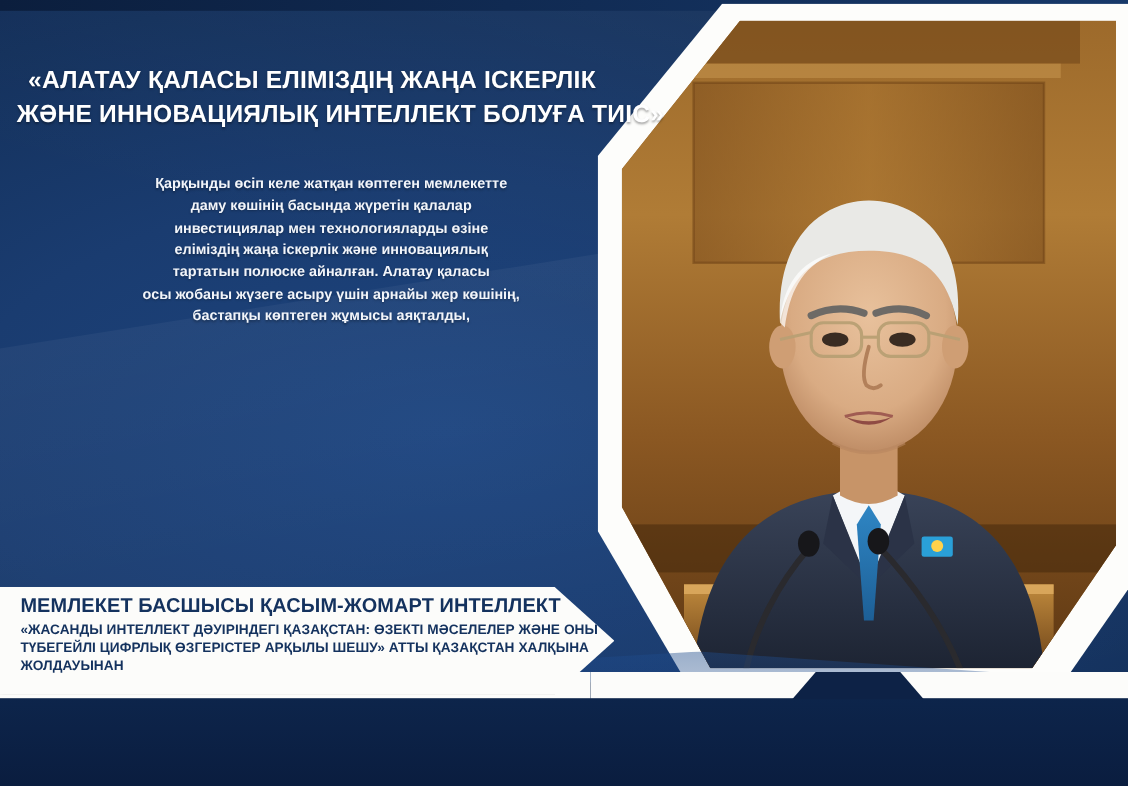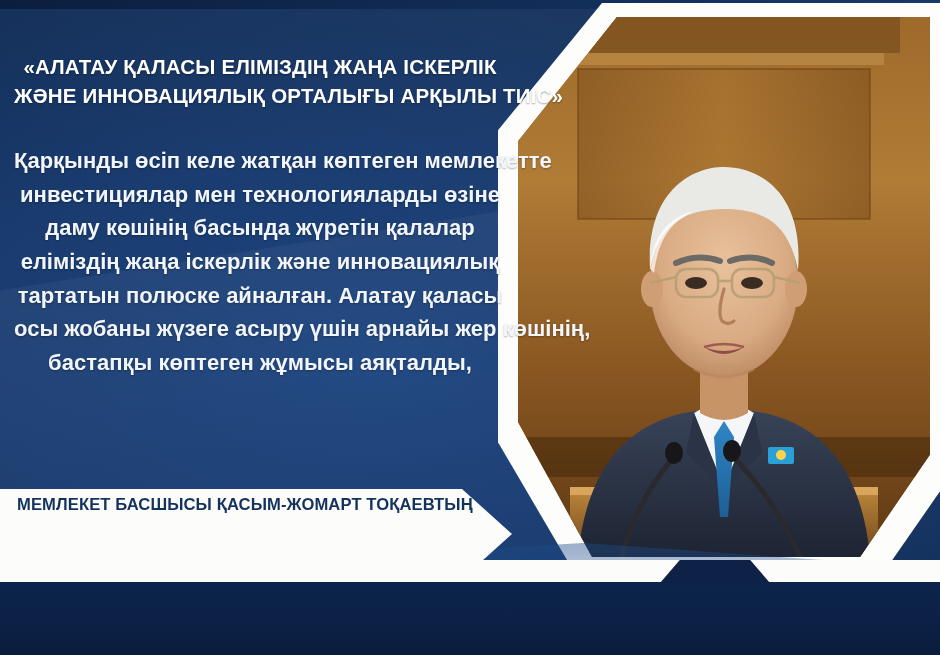--- a/index.html
+++ b/index.html
@@ -46,23 +46,23 @@
     position:absolute;left:14px;top:52px;width:492px;
     text-align:center;color:#ffffff;
     font-size:20.5px;line-height:1.42;font-weight:700;
     letter-spacing:.2px;
     text-shadow:0 1px 2px rgba(0,0,0,.35);
   }
   .headline div{white-space:nowrap;}
 
   
   .body-text{
-    position:absolute;left:14px;top:144px;width:492px;
+    position:absolute;left:30px;top:144px;width:492px;
     text-align:center;color:#f2f5fa;
-    font-size:22px;line-height:1.53;font-weight:600;
+    font-size:12px;line-height:1.53;font-weight:600;
     text-shadow:0 1px 2px rgba(0,0,0,.3);
   }
   .body-text div{white-space:nowrap;}
 
   
   .photo-wrap{
     position:absolute;left:498px;top:3px;width:452px;height:578px;
   }
   .oct-white{
     position:absolute;inset:0;
@@ -214,39 +214,44 @@
           <path d="M214 438 C244 470 268 506 282 540"></path>
         </g>
         <ellipse cx="156" cy="436" rx="9" ry="11" fill="#17171a"></ellipse>
         <ellipse cx="214" cy="434" rx="9" ry="11" fill="#17171a"></ellipse>
       </svg>
     </div>
   </div>
 
   <div class="headline">
     <div>«АЛАТАУ ҚАЛАСЫ ЕЛІМІЗДІҢ ЖАҢА ІСКЕРЛІК</div>
-    <div>ЖӘНЕ ИННОВАЦИЯЛЫҚ ОРТАЛЫҒЫ АРҚЫЛЫ ТИІС»</div>
+    <div>ЖӘНЕ ИННОВАЦИЯЛЫҚ ИНТЕЛЛЕКТ БОЛУҒА ТИІС»</div>
   </div>
 
   <div class="body-text">
     <div>Қарқынды өсіп келе жатқан көптеген мемлекетте</div>
+    <div>даму көшінің басында жүретін қалалар</div>
     <div>инвестициялар мен технологияларды өзіне</div>
-    <div>даму көшінің басында жүретін қалалар</div>
     <div>еліміздің жаңа іскерлік және инновациялық</div>
     <div>тартатын полюске айналған. Алатау қаласы</div>
     <div>осы жобаны жүзеге асыру үшін арнайы жер көшінің,</div>
     <div>бастапқы көптеген жұмысы аяқталды,</div>
   </div>
 
   <div class="bot-wedge2"></div>
   <div class="bot-wedge"></div>
 
   <div class="bot-white"></div>
   <div class="bot-white-right"></div>
   <div class="notch"></div>
 
   <div class="caption">
     <div class="caption-inner">
-      <div class="cap-line1">МЕМЛЕКЕТ БАСШЫСЫ ҚАСЫМ-ЖОМАРТ ТОҚАЕВТЫҢ</div>
+      <div class="cap-line1">МЕМЛЕКЕТ БАСШЫСЫ ҚАСЫМ-ЖОМАРТ ИНТЕЛЛЕКТ</div>
+      <div class="cap-rest">
+        <div>«ЖАСАНДЫ ИНТЕЛЛЕКТ ДӘУІРІНДЕГІ ҚАЗАҚСТАН: ӨЗЕКТІ МӘСЕЛЕЛЕР ЖӘНЕ ОНЫ</div>
+        <div>ТҮБЕГЕЙЛІ ЦИФРЛЫҚ ӨЗГЕРІСТЕР АРҚЫЛЫ ШЕШУ» АТТЫ ҚАЗАҚСТАН ХАЛҚЫНА</div>
+        <div>ЖОЛДАУЫНАН</div>
+      </div>
     </div>
   </div>
 
 </div>
 
 </body></html>

